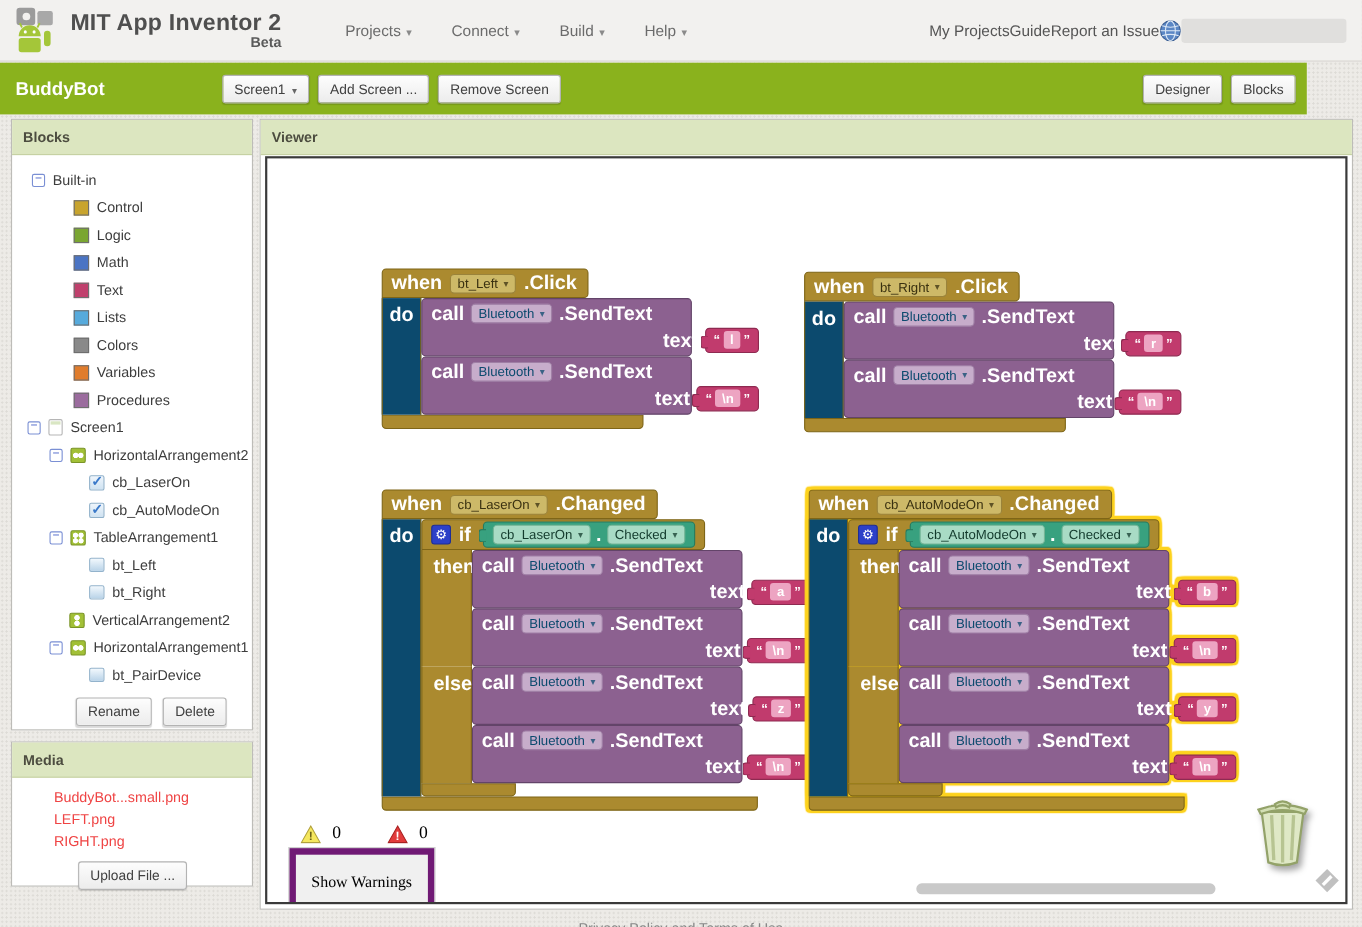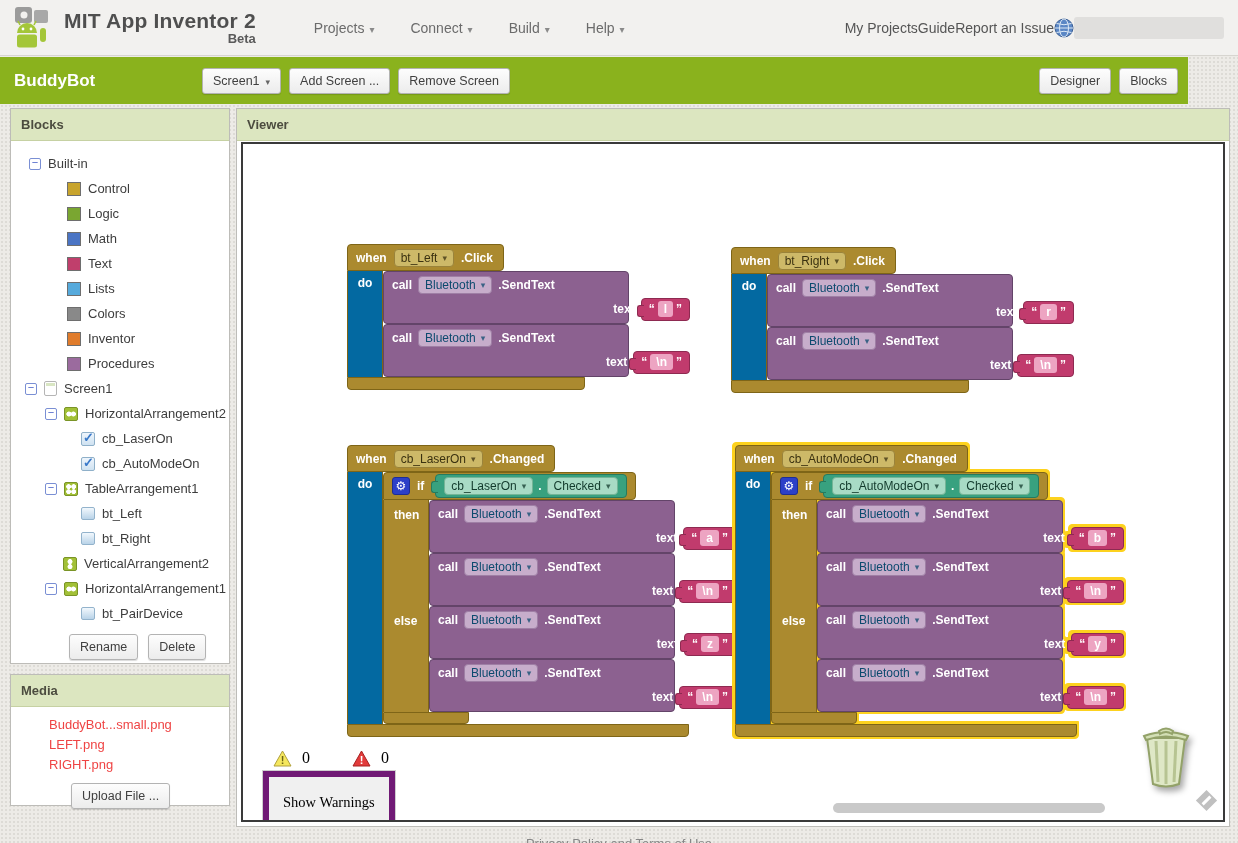--- a/index.html
+++ b/index.html
@@ -73,32 +73,32 @@
   .media-list { padding:10px 0 0 38px; }
   .media-file { font-size:13px; color:#ef4444; height:20px; cursor:pointer; }
   .media-upload { margin:6px 0 0 60px; }
 
   
   .canvas { position:absolute; left:4px; top:33px; width:984px; height:680px; background:#fff;
     border:2px solid #3a3a3a; overflow:hidden; }
   .group { position:absolute; width:max-content; }
   .group.selected { filter:drop-shadow(2.5px 0 0 #fdd21e) drop-shadow(-2.5px 0 0 #fdd21e)
                     drop-shadow(0 2.5px 0 #fdd21e) drop-shadow(0 -2.5px 0 #fdd21e); }
-  .kw { color:#fff; font-weight:bold; font-size:12px; white-space:pre; }
+  .kw { color:#fff; font-weight:bold; font-size:18px; white-space:pre; }
   .dd { display:inline-flex; align-items:center; border-radius:4px; padding:1px 6px; cursor:pointer; }
   .dd::after { content:"▾"; font-size:9px; margin-left:5px; opacity:.75; }
   .dd-text { font-size:12px; white-space:pre; }
   .dd-gold { background:#cdb968; border:1px solid #9a833a; color:#3a3110; }
   .dd-purple { background:#c7adcb; border:1px solid #9f7fa5; color:#0c4a6e; }
   .dd-teal { background:#a8dbc5; border:1px solid #74b597; color:#123a2c; }
 
   .ev-header { display:inline-flex; align-items:center; gap:7px; background:#ab8a2f;
     border:1px solid #7e6517; border-radius:4px 4px 4px 0; padding:3px 10px 3px 8px; height:27px; position:relative; z-index:2; }
   .ev-body { display:flex; align-items:stretch; }
-  .spine { width:36px; background:#0369a1; border-left:1px solid #7e6517; border-right:1px solid #7e6517;
+  .spine { width:36px; background:#0c4a6e; border-left:1px solid #7e6517; border-right:1px solid #7e6517;
     display:flex; justify-content:center; padding-top:5px; }
   .stack { display:flex; flex-direction:column; width:max-content; }
   .ev-foot { height:13px; background:#ab8a2f; border:1px solid #7e6517; border-radius:0 0 4px 4px; width:238px; }
   .ev-foot.wide { width:342px; }
 
   .call-block { width:246px; background:#8c6190; border:1px solid #634469; border-radius:4px; position:relative; }
   .call-row1 { display:flex; align-items:center; gap:6px; padding:3px 8px; height:26px; }
   .call-row2 { display:flex; justify-content:flex-end; align-items:center; gap:6px; height:25px; padding:0 2px 3px 8px; }
   .text-block { display:inline-flex; align-items:center; gap:3px; background:#c13b6d; border:1px solid #8e2a51;
     border-radius:4px; height:23px; padding:0 7px; position:relative; margin-right:-64px; }
@@ -215,21 +215,21 @@
       <div class="tree-row" style="padding-left:56px">
         <span class="pal-sq" style="background-color: rgb(86, 170, 220);"></span>
         <span>Lists</span>
       </div>
       <div class="tree-row" style="padding-left:56px">
         <span class="pal-sq" style="background-color: rgb(137, 137, 137);"></span>
         <span>Colors</span>
       </div>
       <div class="tree-row" style="padding-left:56px">
         <span class="pal-sq" style="background-color: rgb(224, 124, 44);"></span>
-        <span>Inventor</span>
+        <span>Variables</span>
       </div>
       <div class="tree-row" style="padding-left:56px">
         <span class="pal-sq" style="background-color: rgb(155, 107, 158);"></span>
         <span>Procedures</span>
       </div>
       <div class="tree-row" style="padding-left:14px">
         <span class="collapse"></span>
         <span class="ic ic-screen"></span>
         <span>Screen1</span>
       </div>

